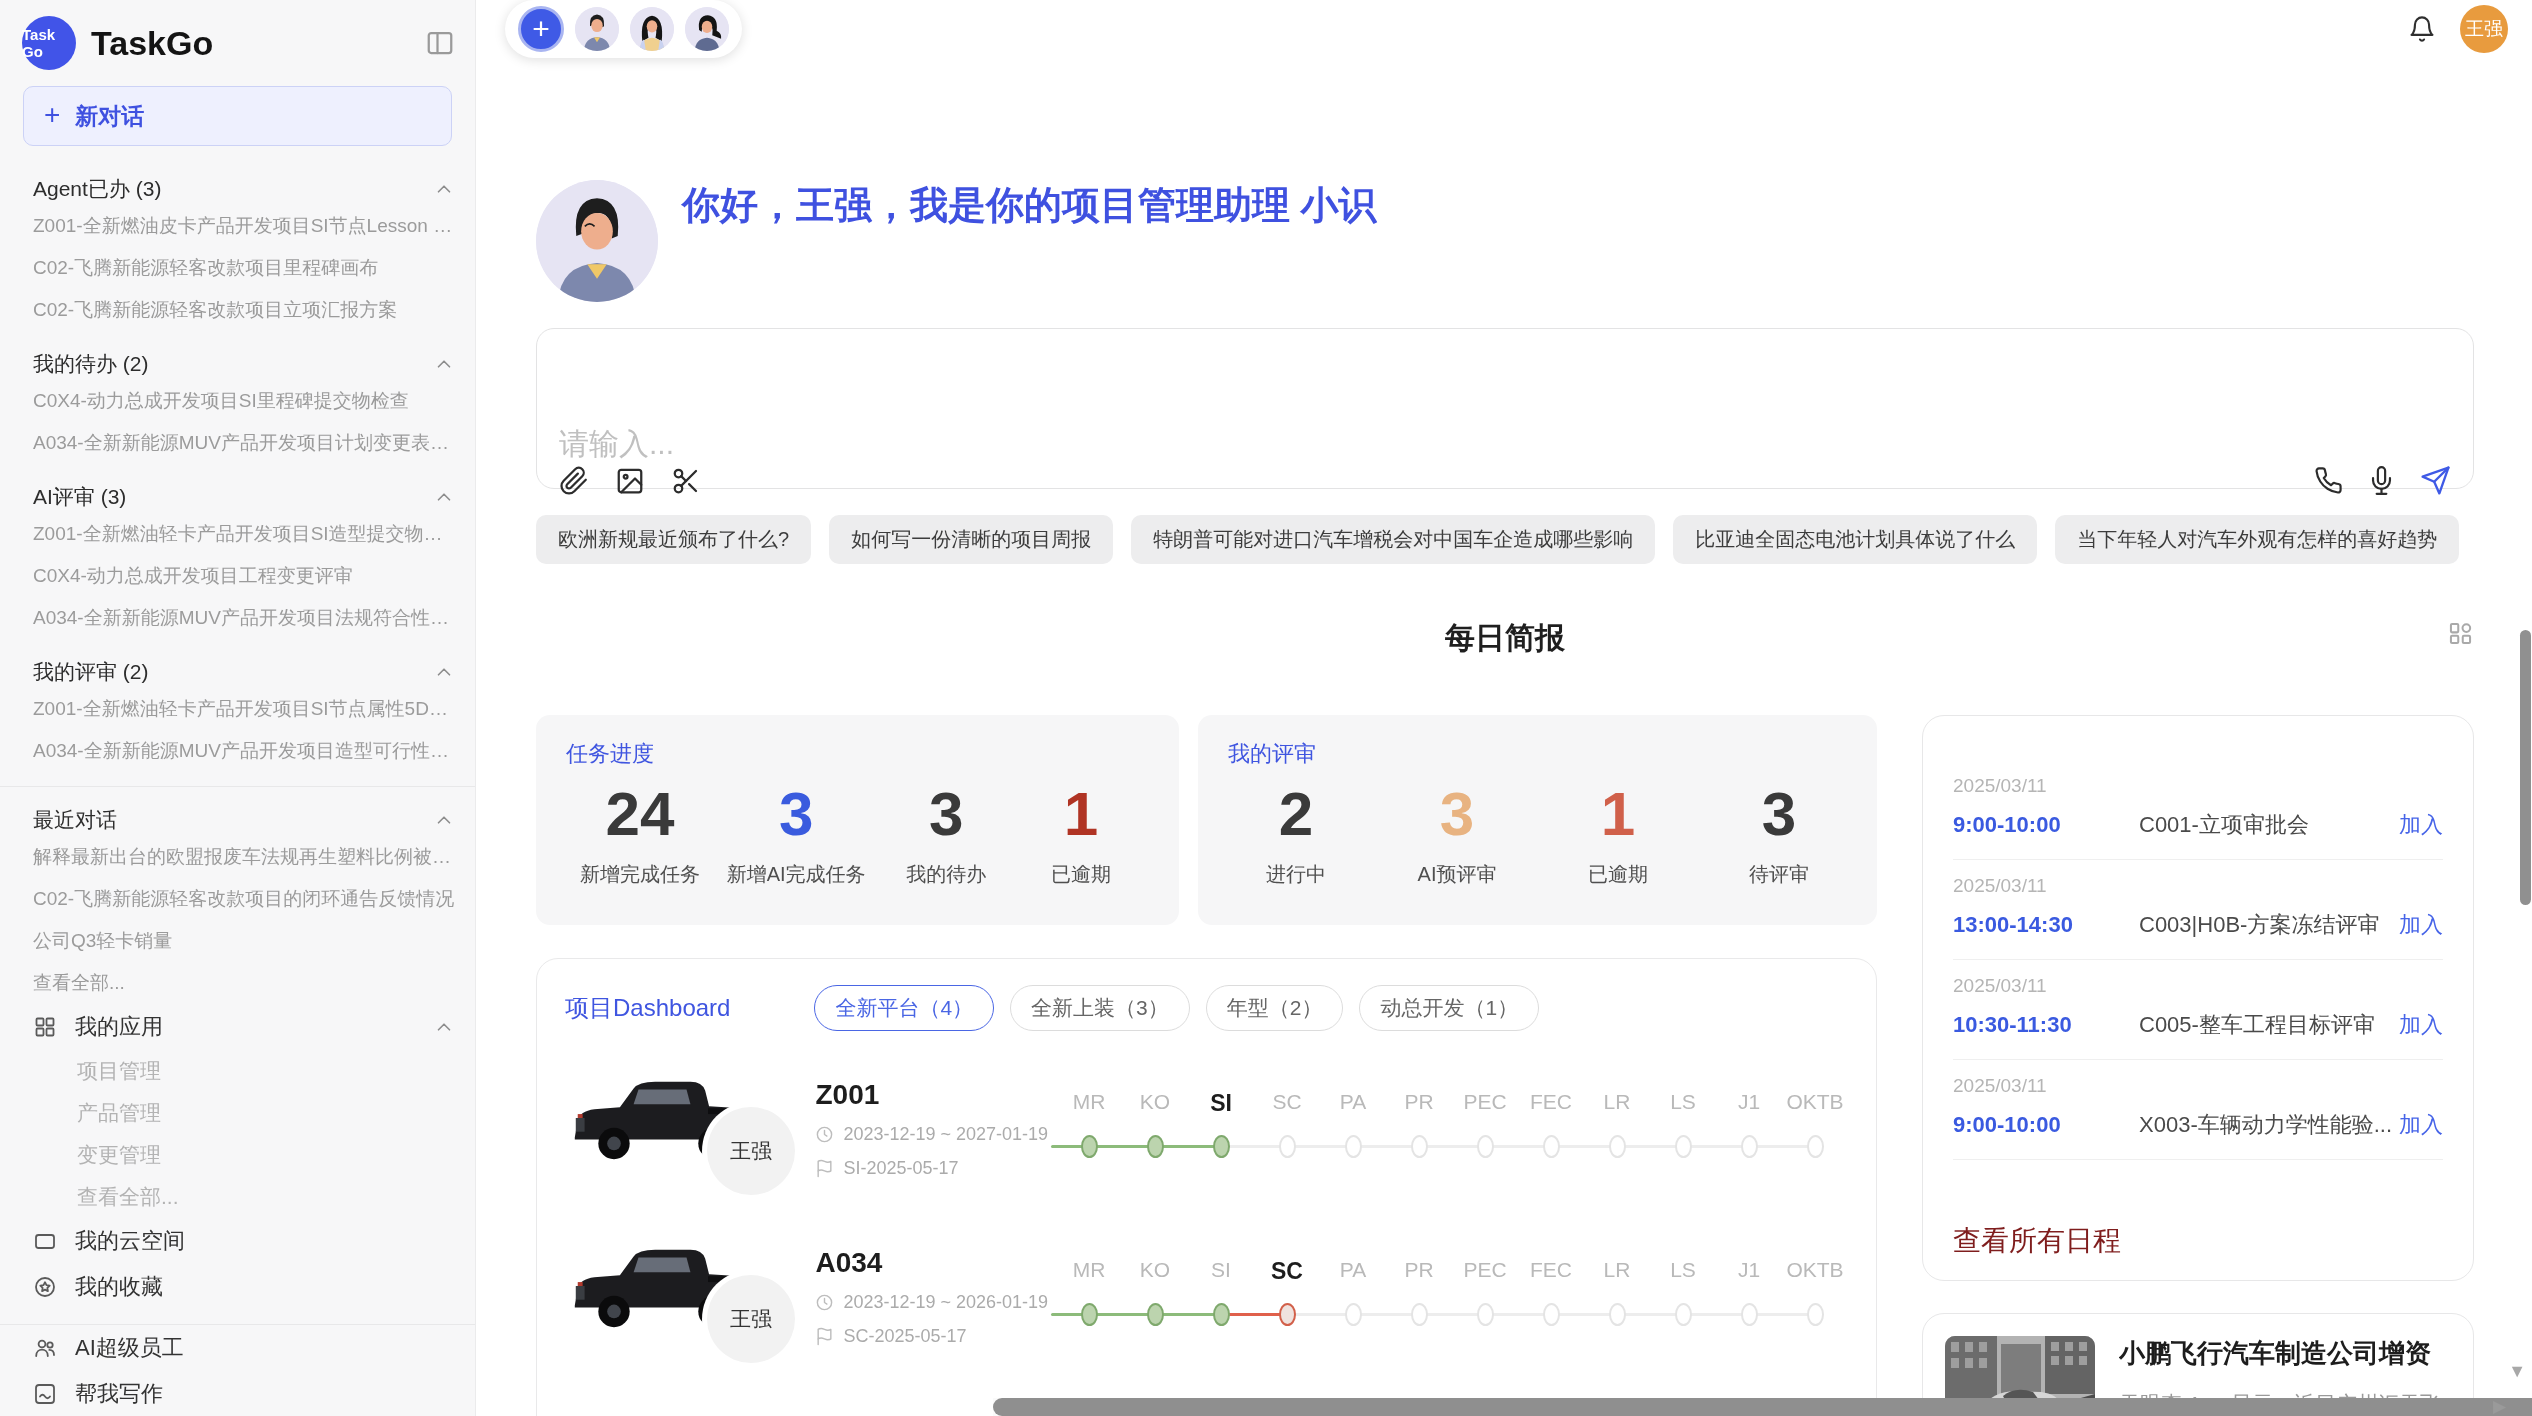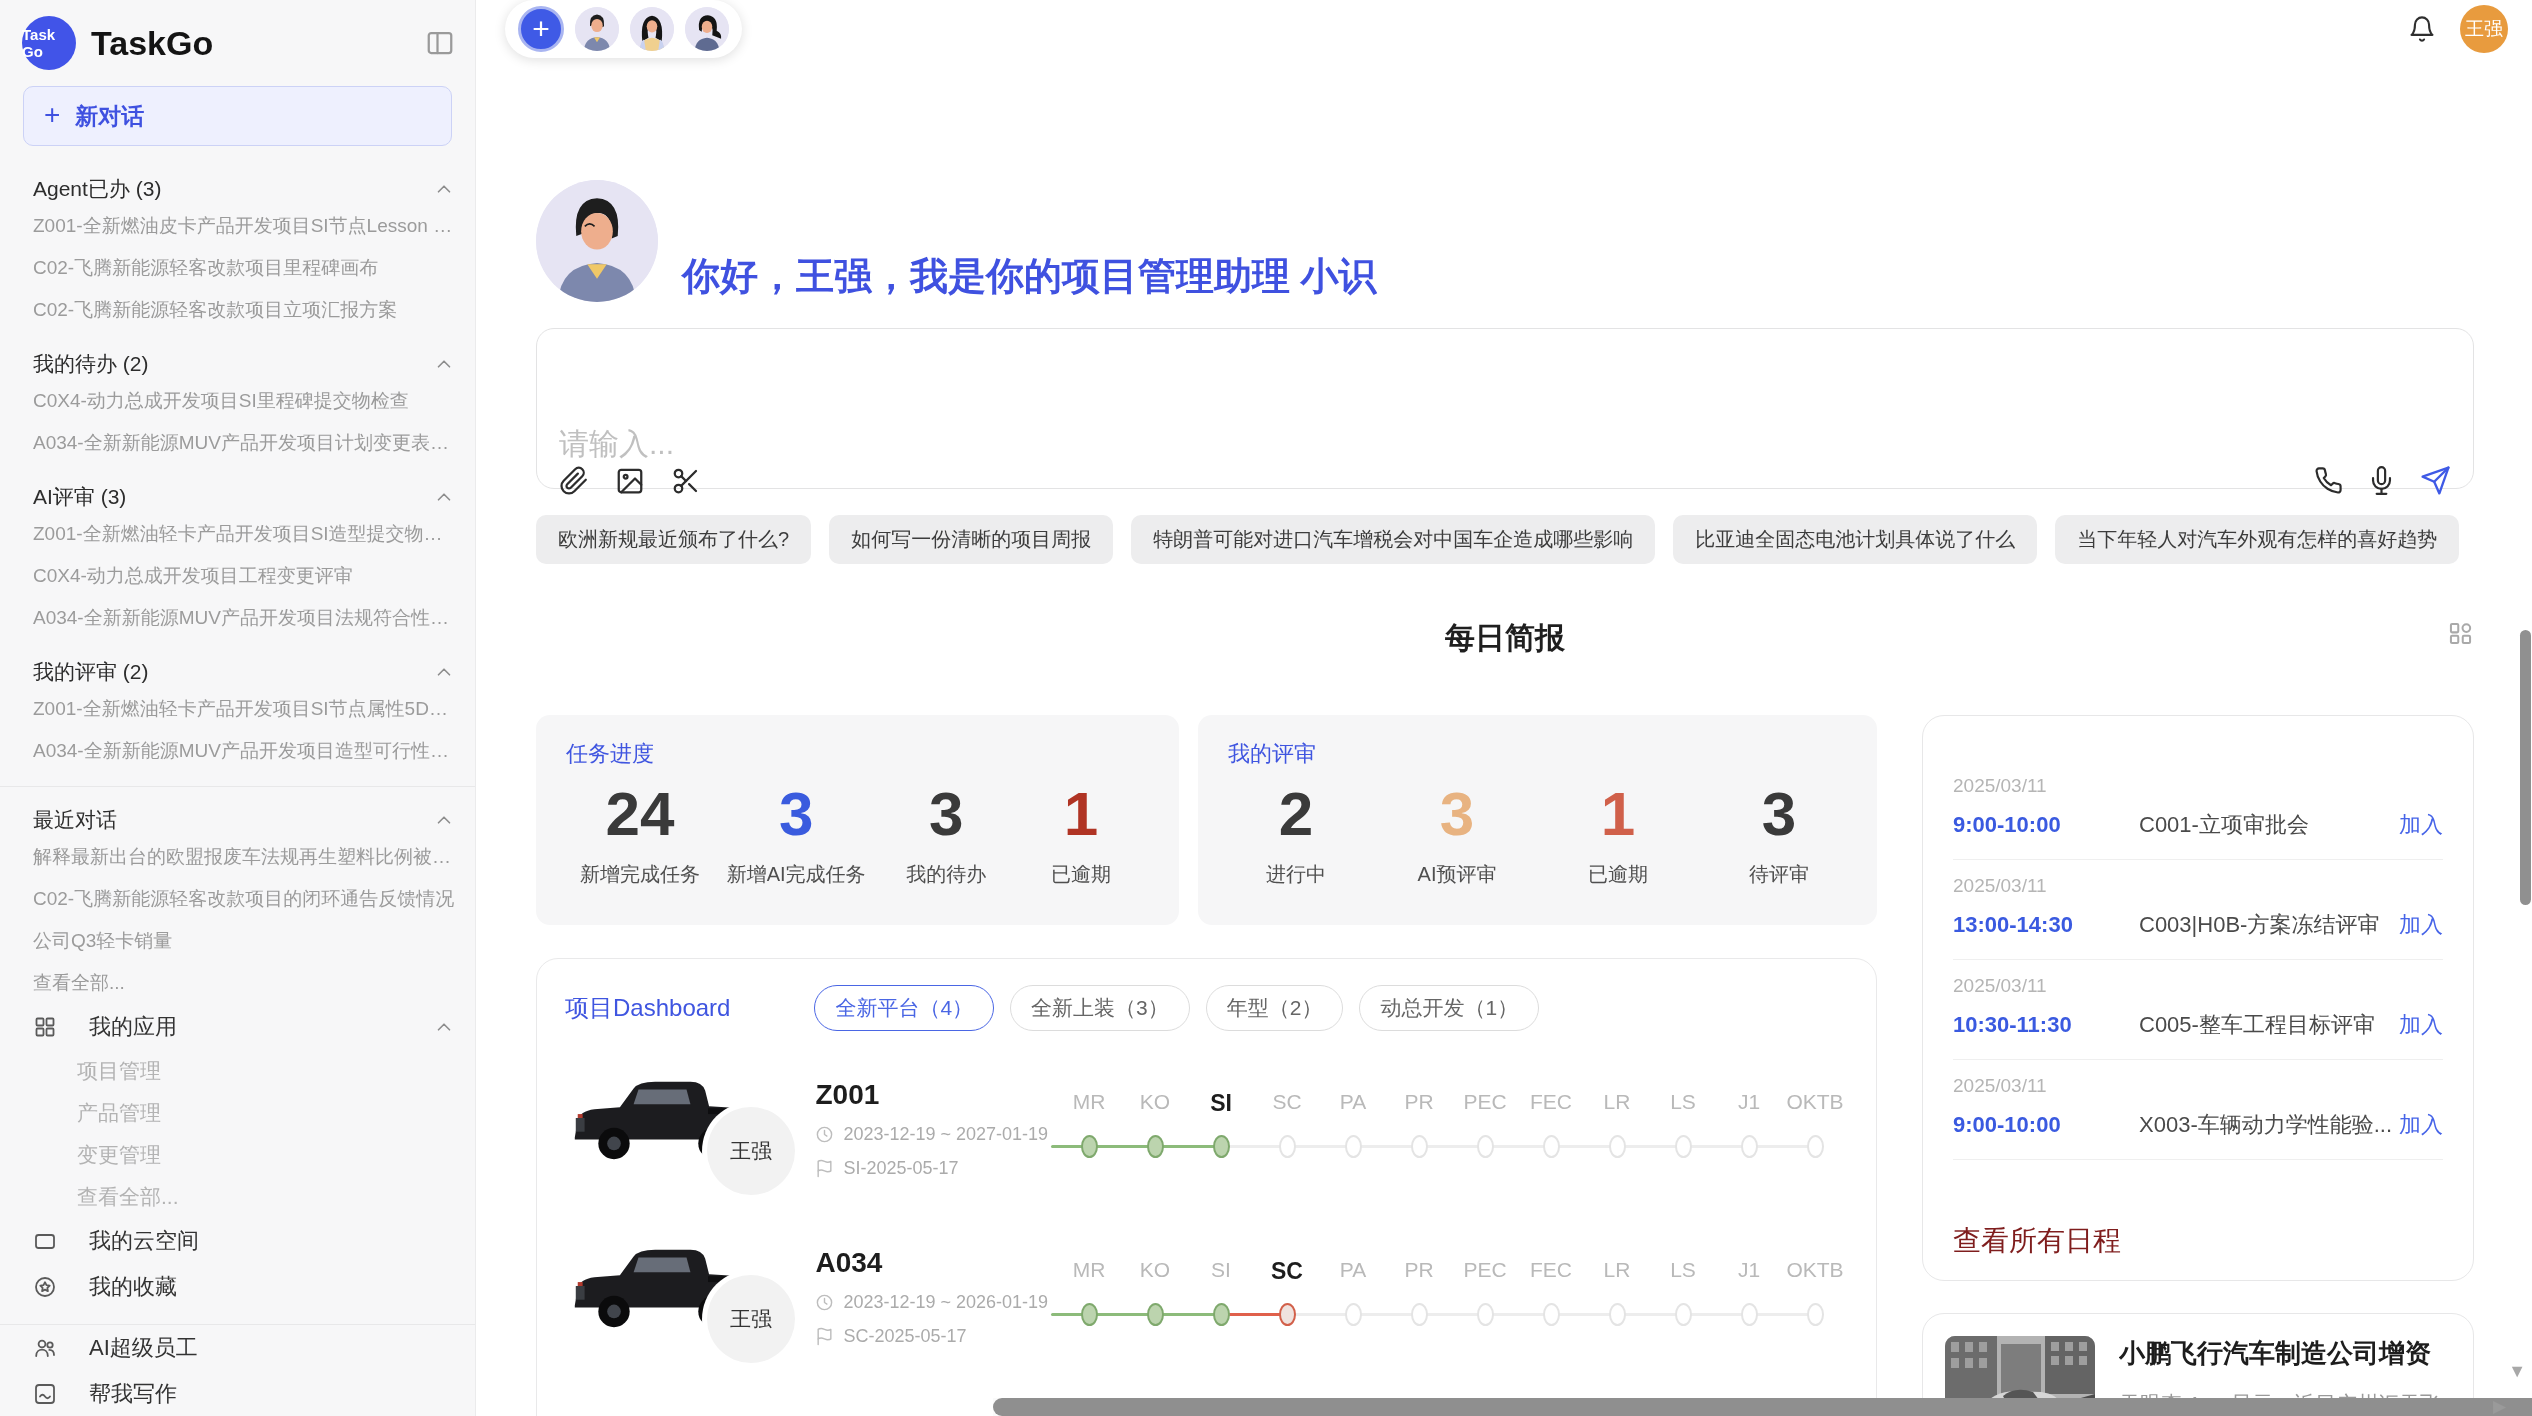--- a/index.html
+++ b/index.html
@@ -20,41 +20,41 @@
 .new-chat{margin:6px 23px 8px;height:60px;background:#eef0fe;border:1px solid #ccd2f6;border-radius:10px;
   color:#3f51e0;font-size:23px;font-weight:600;display:flex;align-items:center;gap:15px;padding-left:20px;cursor:pointer}
 .new-chat .plus{font-size:28px;font-weight:400;margin-top:-3px}
 .sb-scroll{flex:1;padding:2px 20px 0 33px;overflow:hidden}
 .sb-sec-head{display:flex;justify-content:space-between;align-items:center;font-size:21px;color:#2d2d2d;
   margin:19px 0 2px;cursor:pointer}
 .sb-sec-head .chev{color:#8d8d8d}
 .sb-item{font-size:19px;color:#9b9b9b;line-height:42px;white-space:nowrap;overflow:hidden;
   text-overflow:ellipsis;cursor:pointer}
 .sb-divider{height:1px;background:#e8e8e9;margin:14px -20px 0 -33px}
-.sb-row{display:flex;align-items:center;gap:32px;font-size:22px;color:#333;line-height:46px;cursor:pointer}
+.sb-row{display:flex;align-items:center;gap:18px;font-size:22px;color:#333;line-height:46px;cursor:pointer}
 .sb-row .chev{margin-left:auto;color:#8d8d8d}
 .sb-row .rowic{color:#5a5a5a}
 .sb-sub{font-size:21px;color:#b3b3b3;line-height:42px;padding-left:44px;white-space:nowrap;
   overflow:hidden;text-overflow:ellipsis;cursor:pointer}
 
 
 .main{flex:1;display:flex;flex-direction:column;position:relative;overflow:hidden}
 .topbar{height:72px;display:flex;align-items:center;padding:0 24px 0 29px}
 .avatar-pill{display:flex;align-items:center;gap:11px;background:#fff;border-radius:33px;
   padding:6px 13px;box-shadow:0 2px 12px rgba(0,0,0,.13)}
 .plus-btn{width:46px;height:46px;border-radius:50%;background:#3f5ae6;border:3px solid #a9b5f1;color:#fff;
   display:flex;align-items:center;justify-content:center;font-size:30px;line-height:1;cursor:pointer}
 .pill-avatar{width:44px;height:44px;border-radius:50%;overflow:hidden;background:#e6e4f4;cursor:pointer}
 .topbar-right{margin-left:auto;display:flex;align-items:center;gap:24px}
 .bell{color:#2f2f2f;cursor:pointer}
 .user-avatar{width:48px;height:48px;border-radius:50%;background:#e89b3e;color:#fff;font-size:19px;
   display:flex;align-items:center;justify-content:center;cursor:pointer}
 
 .content{flex:1;padding:0 58px 0 60px}
-.greeting{display:flex;align-items:flex-end;margin-top:122px}
+.greeting{display:flex;align-items:flex-start;margin-top:122px}
 .greet-avatar{width:122px;height:122px;border-radius:50%;overflow:hidden;background:#e6e4f4}
 .greet-text{margin-left:24px;font-size:38px;font-weight:700;color:#3f51e0}
 
 .composer{margin-top:26px;border:1px solid #e3e3e4;border-radius:18px;height:161px;background:#fff;
   padding:0 22px 15px;display:flex;flex-direction:column;cursor:text}
 .composer-ph{margin-top:95px;font-size:30px;color:#c0c0c0}
 .composer-tools{margin-top:auto;display:flex;align-items:center;gap:26px}
 .tool{color:#2c2c2c;cursor:pointer}
 .tools-right{margin-left:auto;display:flex;align-items:center;gap:24px}
 .tool.send{color:#3f5ae6}

